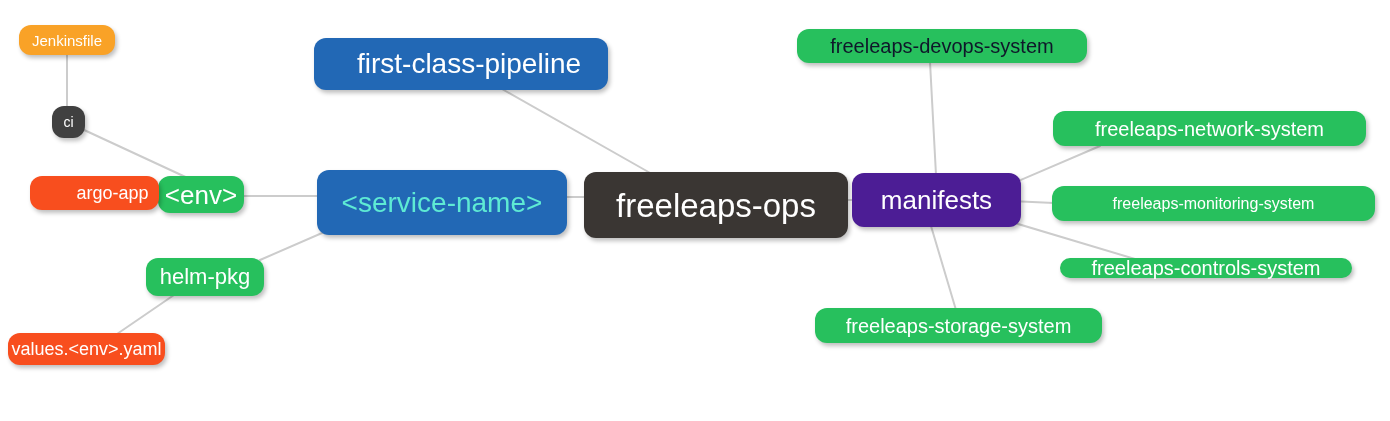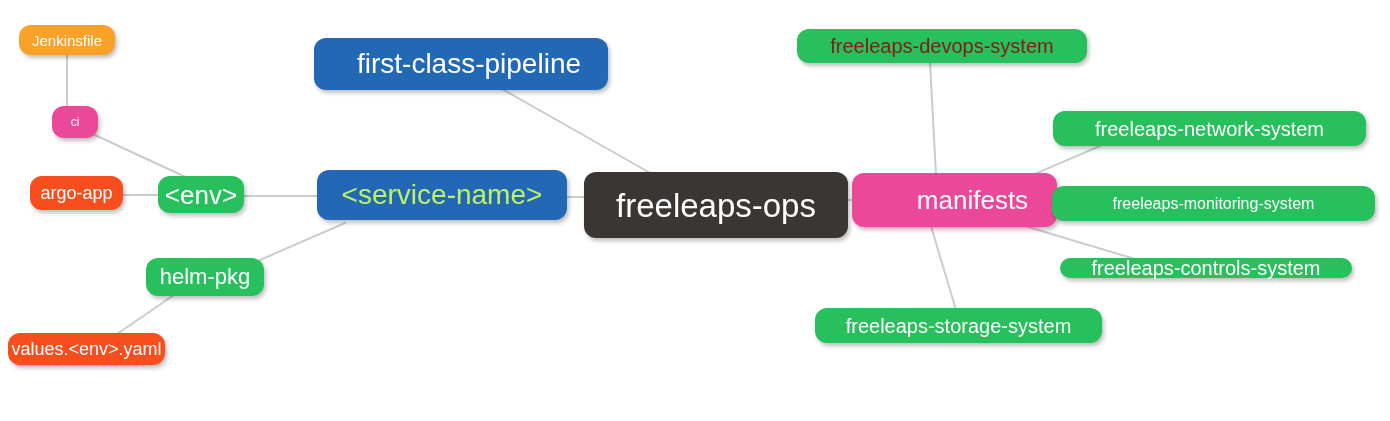--- a/index.html
+++ b/index.html
@@ -51,26 +51,26 @@
       <line x1="565" y1="197" x2="586" y2="197" stroke="#cccccc" stroke-width="2" stroke-linecap="round"></line>
       <line x1="846" y1="200" x2="854" y2="200" stroke="#cccccc" stroke-width="2" stroke-linecap="round"></line>
       <line x1="930" y1="62" x2="936" y2="175" stroke="#cccccc" stroke-width="2" stroke-linecap="round"></line>
       <line x1="1009" y1="185" x2="1100" y2="146" stroke="#cccccc" stroke-width="2" stroke-linecap="round"></line>
       <line x1="1009" y1="201" x2="1054" y2="203" stroke="#cccccc" stroke-width="2" stroke-linecap="round"></line>
       <line x1="1008" y1="221" x2="1135" y2="259" stroke="#cccccc" stroke-width="2" stroke-linecap="round"></line>
       <line x1="931" y1="226" x2="956" y2="310" stroke="#cccccc" stroke-width="2" stroke-linecap="round"></line>
     </svg>
 <div class="node" style="left: 584px; top: 172px; width: 264px; height: 66px; font-size: 33px; background: rgb(58, 54, 51); color: rgb(255, 255, 255);">freeleaps-ops</div>
     <div class="node" style="left: 314px; top: 38px; width: 278px; height: 52px; font-size: 28px; background: rgb(34, 104, 181); color: rgb(255, 255, 255); padding-left: 16px;">first-class-pipeline</div>
-    <div class="node" style="left: 317px; top: 170px; width: 250px; height: 50px; font-size: 28px; background: rgb(34, 104, 181); color: #bef264;">&lt;service-name&gt;</div>
-    <div class="node" style="left: 852px; top: 173px; width: 169px; height: 54px; font-size: 26px; background: #ec4899; color: rgb(255, 255, 255); padding-left: 36px;">manifests</div>
+    <div class="node" style="left: 317px; top: 170px; width: 250px; height: 65px; font-size: 28px; background: rgb(34, 104, 181); color: #5eead4;">&lt;service-name&gt;</div>
+    <div class="node" style="left: 852px; top: 173px; width: 169px; height: 54px; font-size: 26px; background: #4c1d95; color: rgb(255, 255, 255);">manifests</div>
     <div class="node" style="left: 158px; top: 176px; width: 86px; height: 37px; font-size: 26px; background: rgb(39, 192, 93); color: rgb(255, 255, 255);">&lt;env&gt;</div>
     <div class="node" style="left: 146px; top: 258px; width: 118px; height: 38px; font-size: 22px; background: rgb(39, 192, 93); color: rgb(255, 255, 255);">helm-pkg</div>
-    <div class="node" style="left: 52px; top: 106px; width: 46px; height: 32px; font-size: 12px; background: #ec4899; color: rgb(255, 255, 255);">ci</div>
-    <div class="node" style="left: 30px; top: 176px; width: 93px; height: 34px; font-size: 18px; background: rgb(248, 78, 30); color: rgb(255, 255, 255);">argo-app</div>
+    <div class="node" style="left: 52px; top: 106px; width: 33px; height: 32px; font-size: 14px; background: #404040; color: rgb(255, 255, 255);">ci</div>
+    <div class="node" style="left: 30px; top: 176px; width: 93px; height: 34px; font-size: 18px; background: rgb(248, 78, 30); color: rgb(255, 255, 255); padding-left: 36px;">argo-app</div>
     <div class="node" style="left: 8px; top: 333px; width: 157px; height: 32px; font-size: 18px; background: rgb(248, 78, 30); color: rgb(255, 255, 255);">values.&lt;env&gt;.yaml</div>
     <div class="node" style="left: 19px; top: 25px; width: 96px; height: 30px; font-size: 15px; background: rgb(249, 162, 39); color: rgb(255, 255, 255);">Jenkinsfile</div>
-    <div class="node" style="left: 797px; top: 29px; width: 290px; height: 34px; font-size: 20px; background: rgb(39, 192, 93); color: #7f1d1d;">freeleaps-devops-system</div>
+    <div class="node" style="left: 797px; top: 29px; width: 290px; height: 34px; font-size: 20px; background: rgb(39, 192, 93); color: #0f172a;">freeleaps-devops-system</div>
     <div class="node" style="left: 1053px; top: 111px; width: 313px; height: 35px; font-size: 20px; background: rgb(39, 192, 93); color: rgb(255, 255, 255);">freeleaps-network-system</div>
     <div class="node" style="left: 1052px; top: 186px; width: 323px; height: 35px; font-size: 16px; background: rgb(39, 192, 93); color: rgb(255, 255, 255);">freeleaps-monitoring-system</div>
     <div class="node" style="left: 1060px; top: 258px; width: 292px; height: 20px; font-size: 20px; background: rgb(39, 192, 93); color: rgb(255, 255, 255);">freeleaps-controls-system</div>
     <div class="node" style="left: 815px; top: 308px; width: 287px; height: 35px; font-size: 20px; background: rgb(39, 192, 93); color: rgb(255, 255, 255);">freeleaps-storage-system</div>
   </div>
 
 </body></html>

